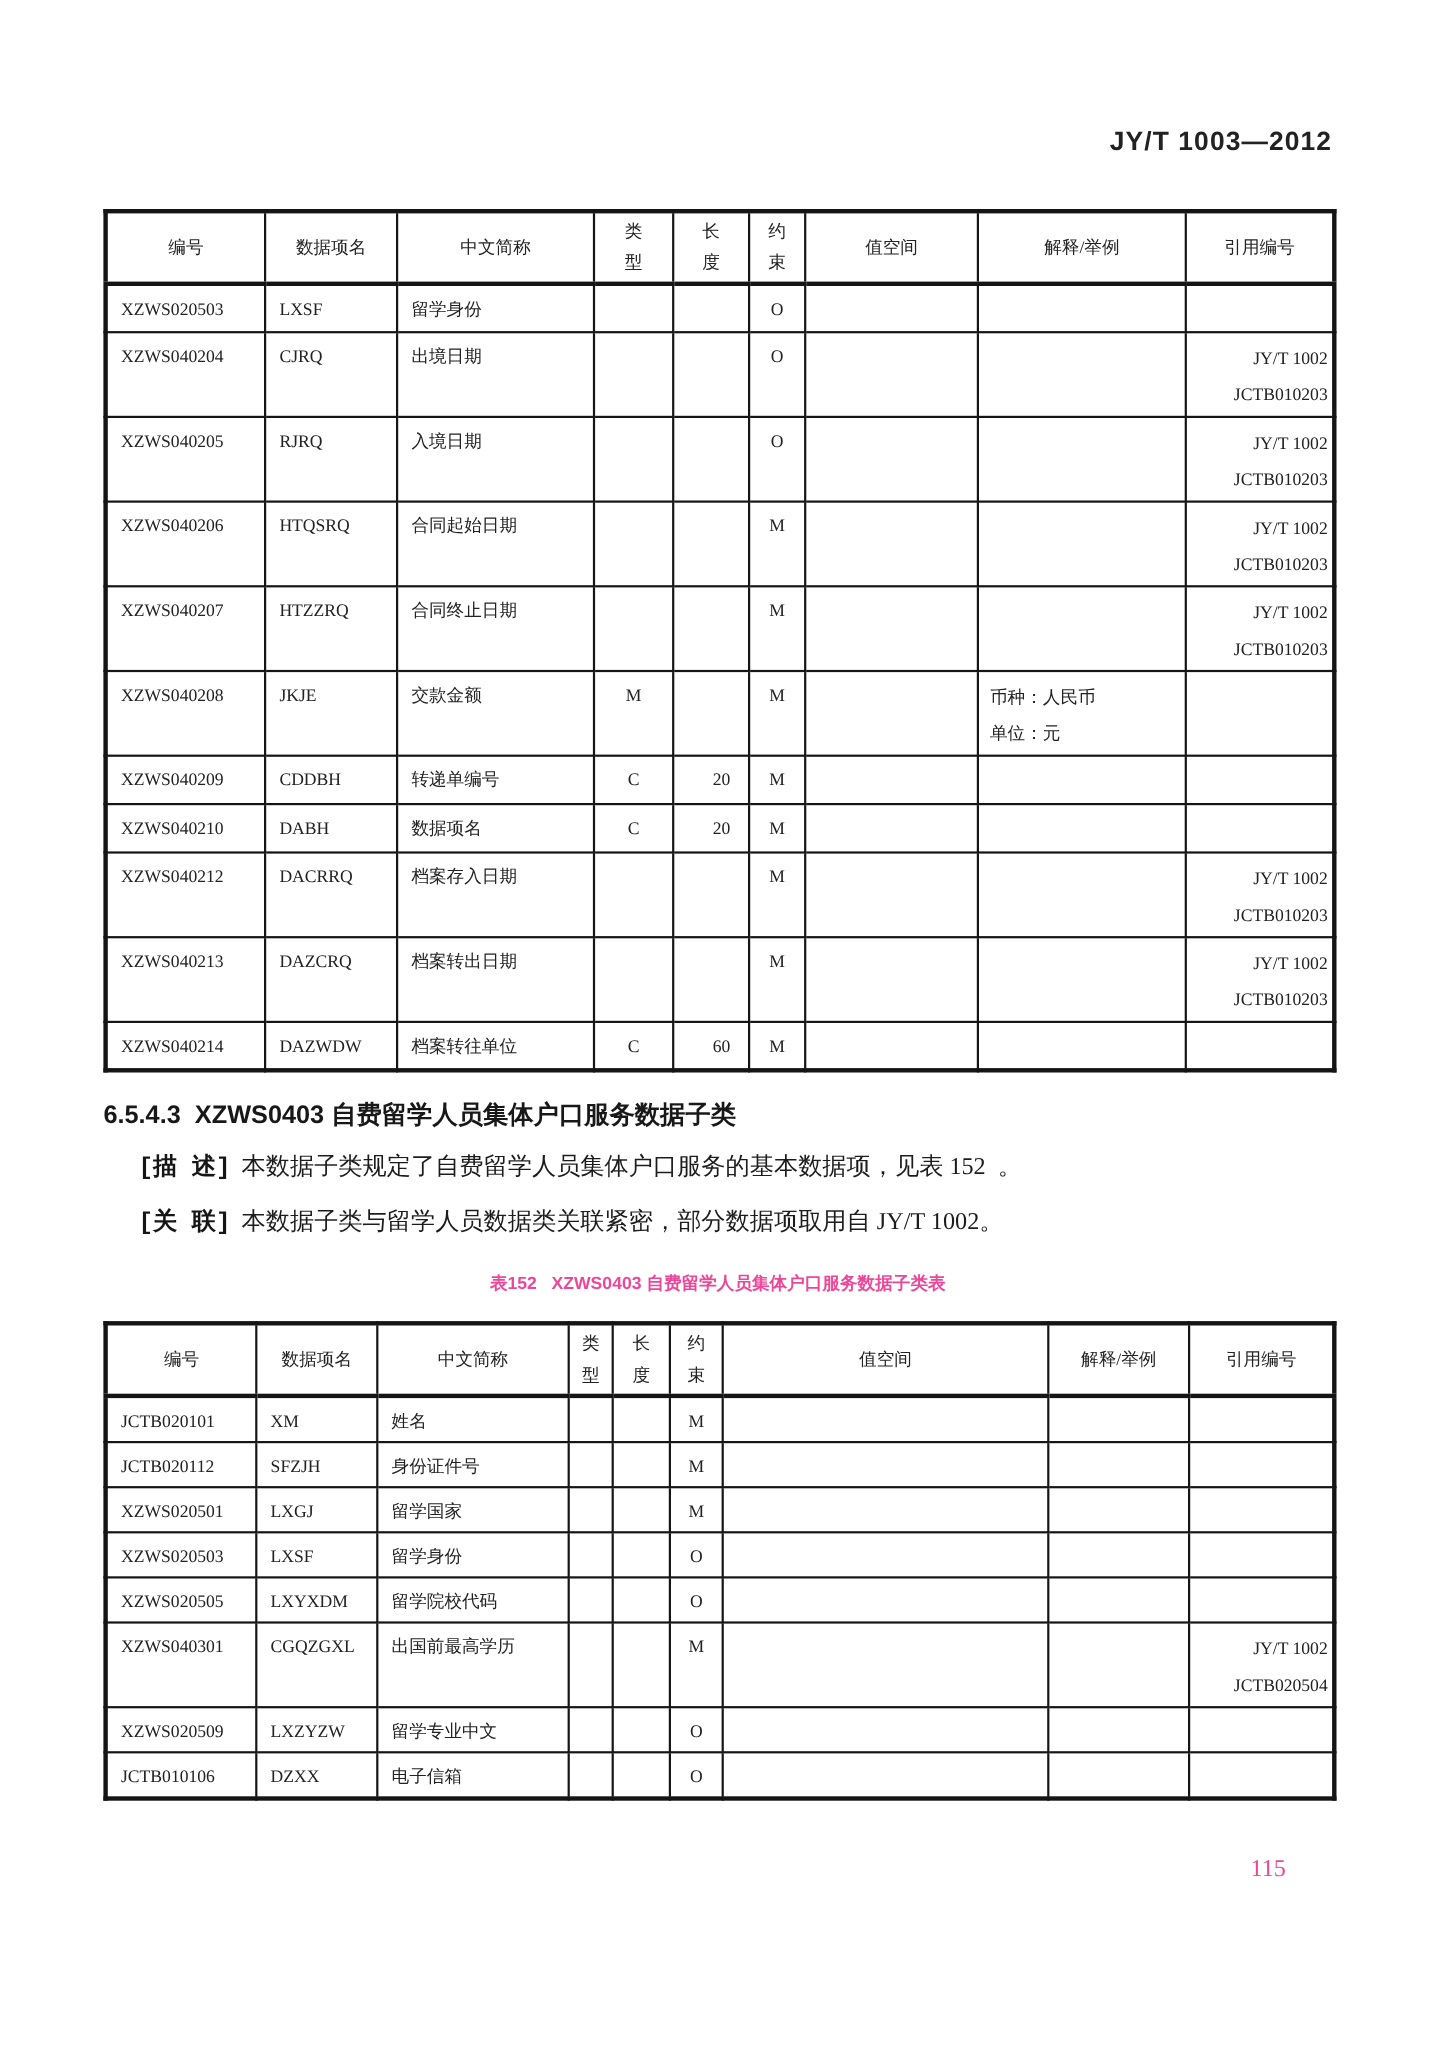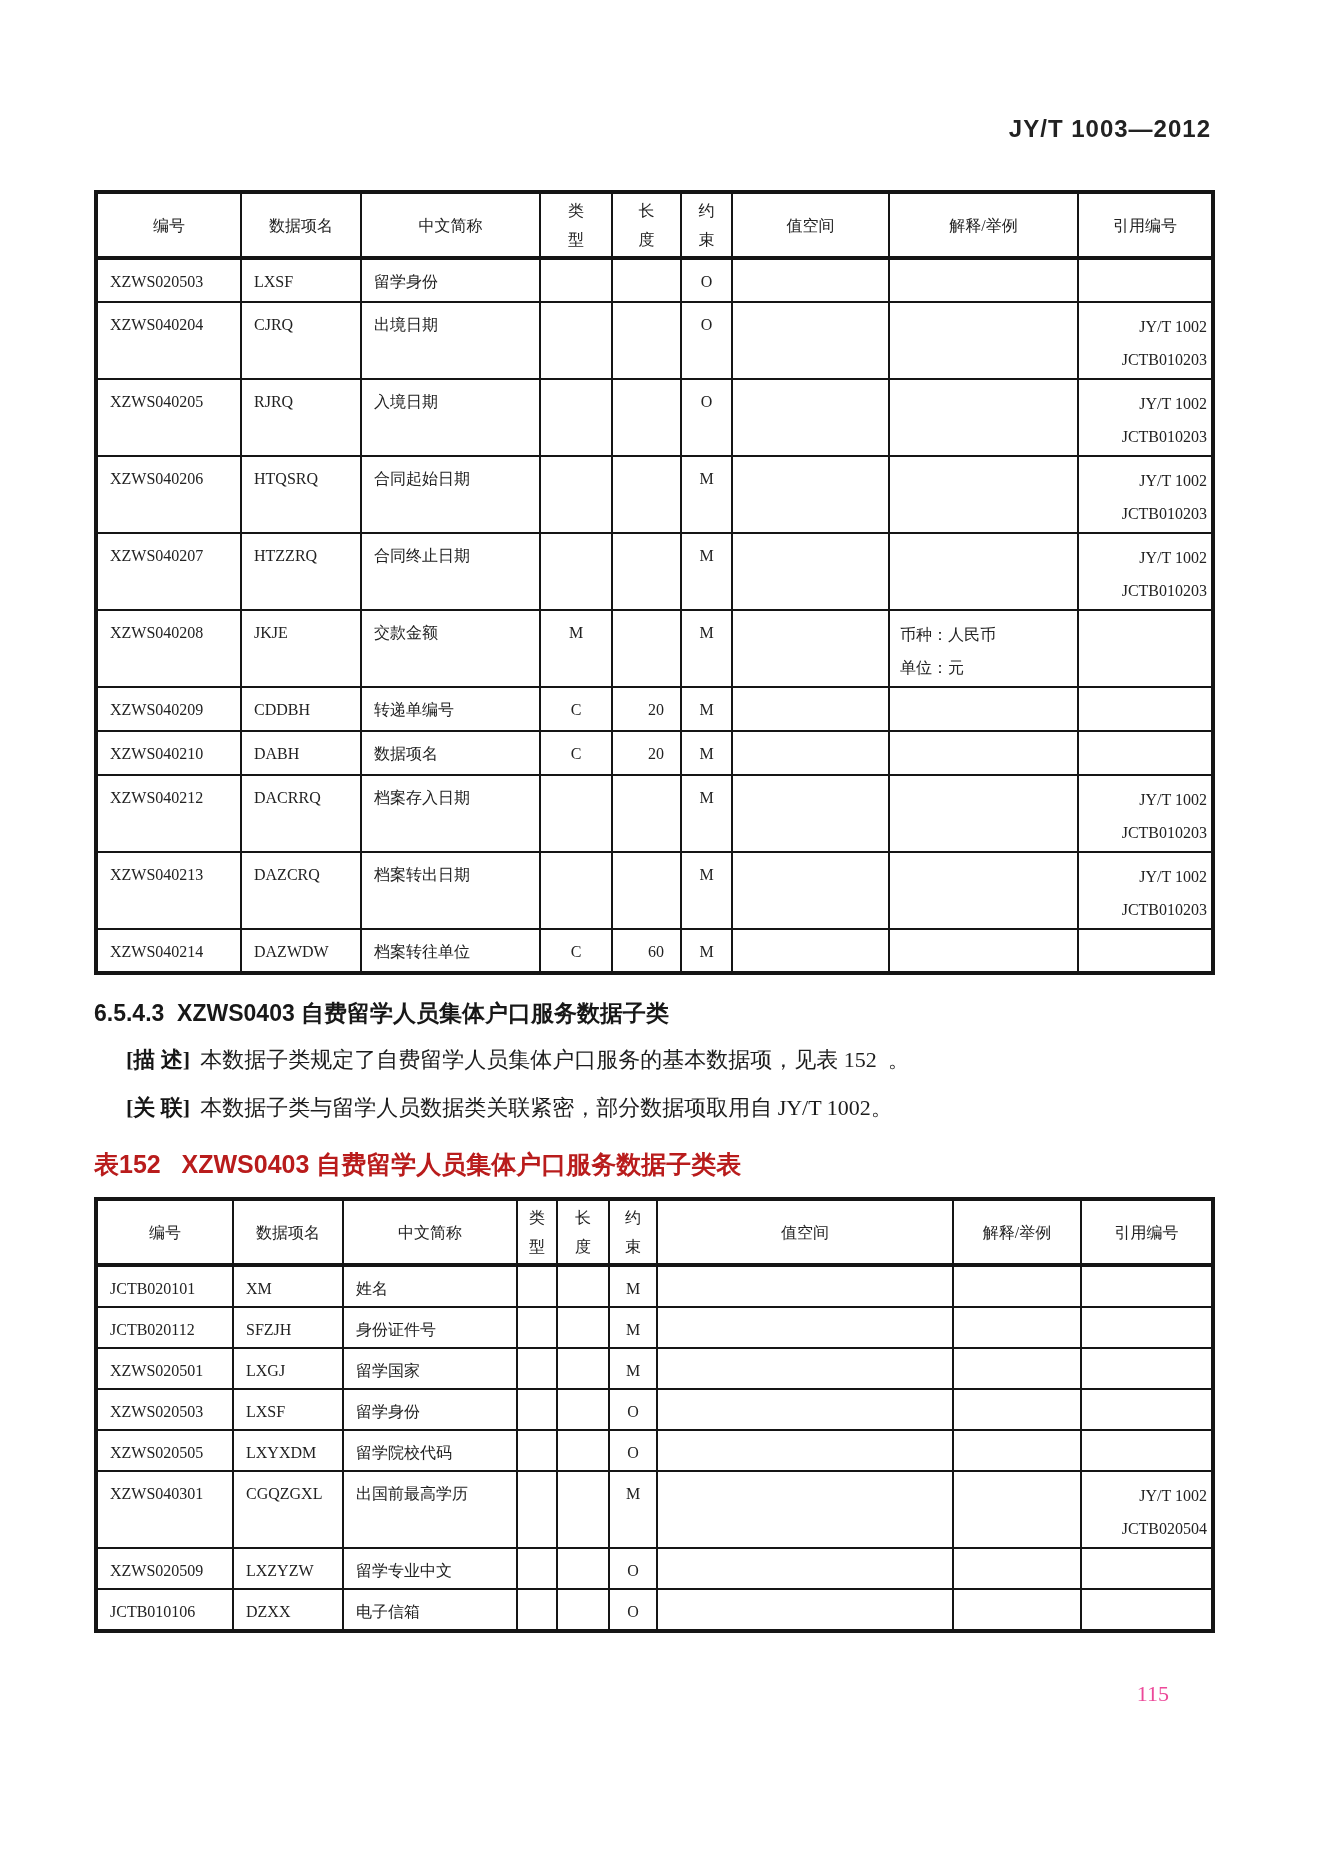--- a/index.html
+++ b/index.html
@@ -75,32 +75,33 @@
   }
   .para {
     margin: 14px 0 0 0;
     padding-left: 32px;
     font-size: 22px;
     line-height: 34px;
     color: #1c1c1c;
     white-space: pre-wrap;
   }
   .para .plabel {
-    font-family: Liberation Serif, serif;
+    font-family: Liberation Mono, monospace;
     font-weight: 700;
     margin-right: 10px;
     color: #161616;
   }
   .table-caption {
     margin-top: 24px;
+    text-align: center;
     font-family: "Liberation Sans", "DejaVu Sans", sans-serif;
     font-weight: 700;
-    font-size: 25px;
+    font-size: 16px;
     line-height: 30px;
-    color: #b91c1c;
+    color: #ec4899;
     white-space: pre-wrap;
   }
   .page-number {
     margin-top: 48px;
     text-align: right;
     padding-right: 42px;
     font-size: 22px;
     color: #ec4899;
   }
 </style>

